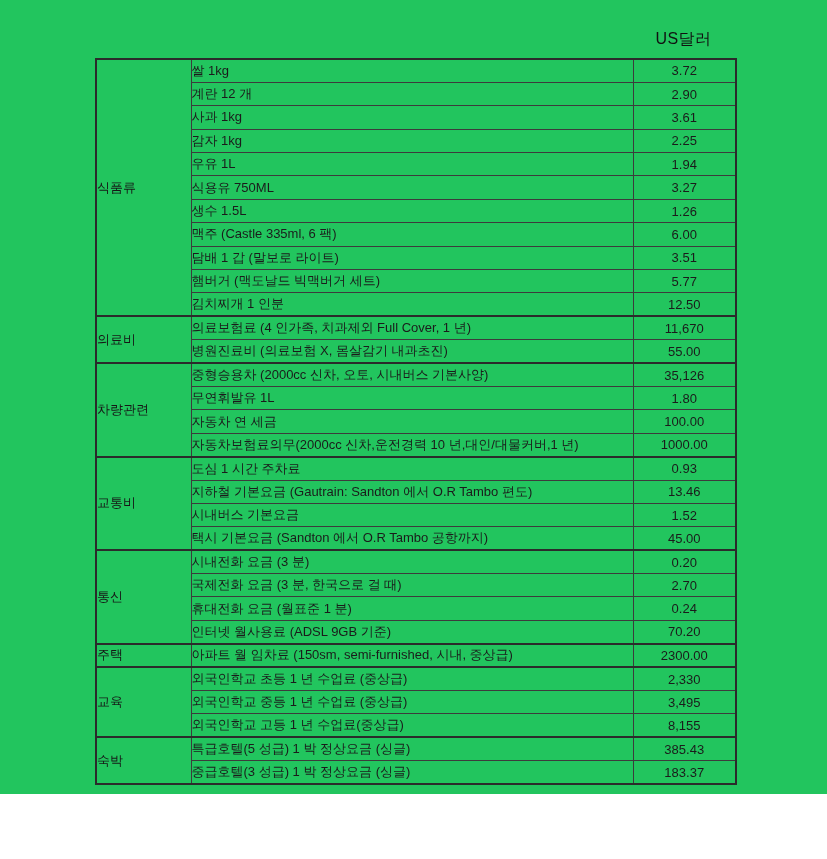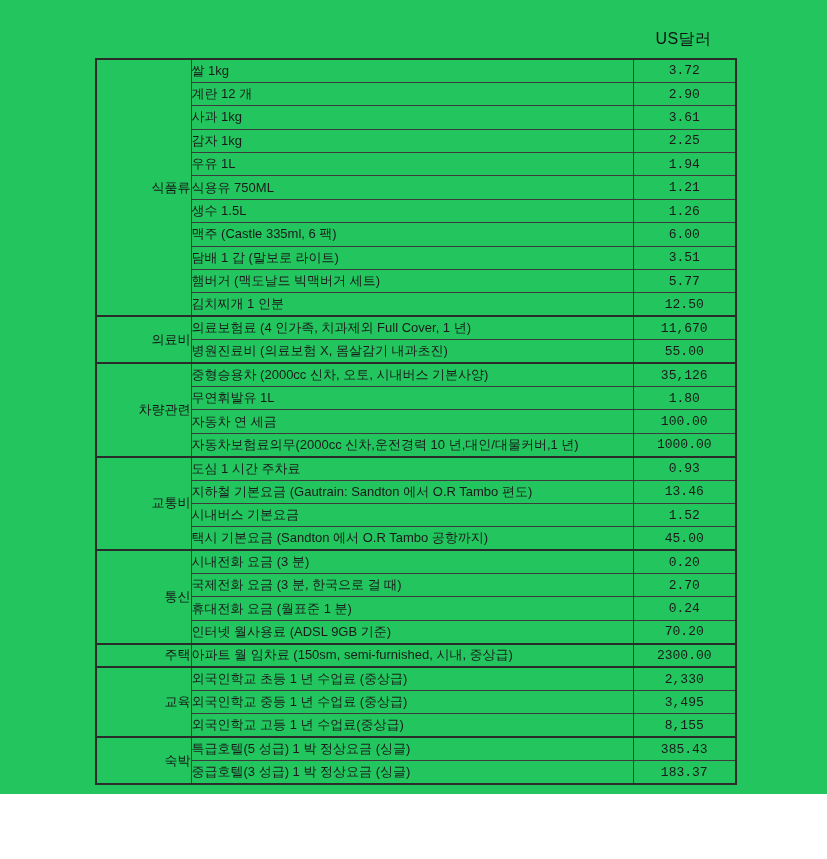--- a/index.html
+++ b/index.html
@@ -39,34 +39,33 @@
   }
   table.price-table td {
     border: 1px solid #3c3c3c;
     font-size: 13px;
     height: 23.4px;
     vertical-align: middle;
     white-space: nowrap;
     overflow: hidden;
   }
   td.cat {
-    text-align: right;
+    text-align: left;
     font-size: 13.5px;
     color: #161616;
     border-left: 2px solid #2b2b2b;
   }
   td.item {
     text-align: left;
     color: #1b1b1b;
   }
   td.price {
     text-align: center;
     color: #1b1b1b;
     border-right: 2px solid #2b2b2b;
-    font-family: Liberation Mono, monospace;
   }
   tr.section-start td {
     border-top: 2px solid #2b2b2b;
   }
 </style>
 </head>
 <body>
 
 <div class="page">
 
@@ -95,21 +94,21 @@
         <tr>
           <td class="item">감자 1kg</td>
           <td class="price">2.25</td>
         </tr>
         <tr>
           <td class="item">우유 1L</td>
           <td class="price">1.94</td>
         </tr>
         <tr>
           <td class="item">식용유 750ML</td>
-          <td class="price">1.21</td>
+          <td class="price">3.27</td>
         </tr>
         <tr>
           <td class="item">생수 1.5L</td>
           <td class="price">1.26</td>
         </tr>
         <tr>
           <td class="item">맥주 (Castle 335ml, 6 팩)</td>
           <td class="price">6.00</td>
         </tr>
         <tr>

